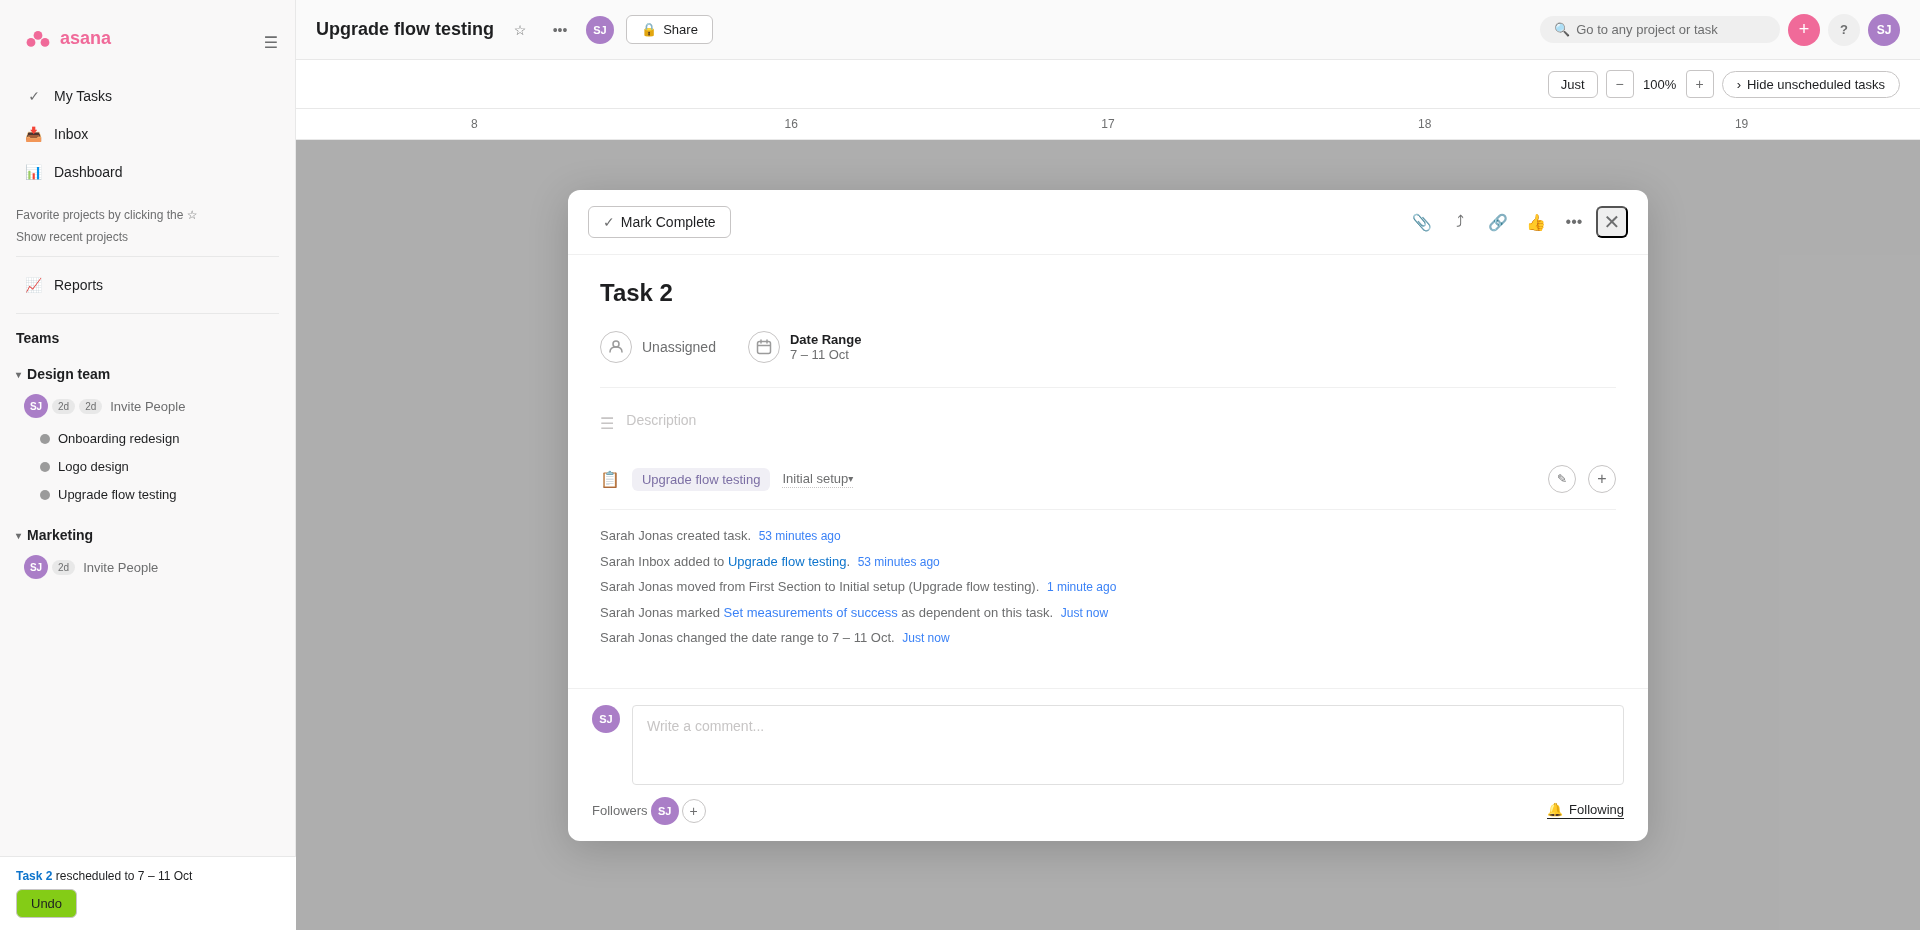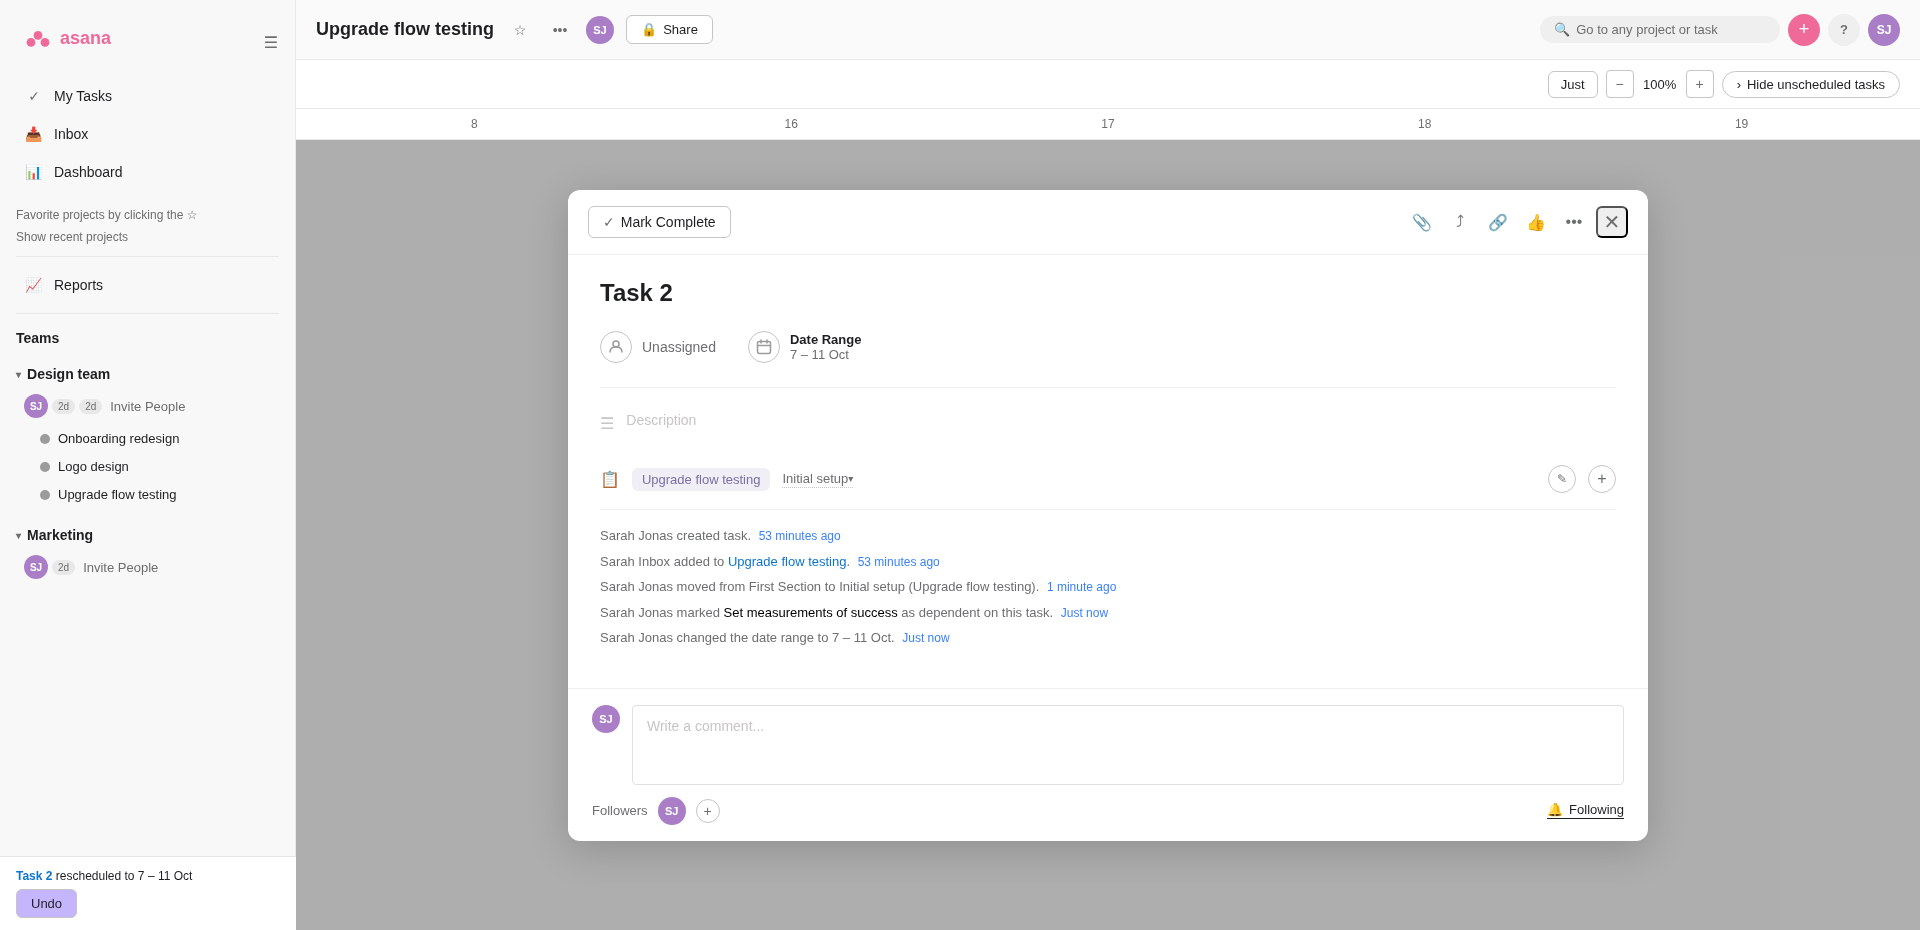--- a/index.html
+++ b/index.html
@@ -29,21 +29,21 @@
     .badge { font-size: 10px; color: #6d6e6f; background: #e8e8e8; border-radius: 10px; padding: 2px 6px; }
     .invite-people { font-size: 13px; color: #6d6e6f; cursor: pointer; padding: 0 4px; }
     .team-projects { padding: 2px 0; }
     .project-item { display: flex; align-items: center; gap: 8px; padding: 6px 16px 6px 32px; cursor: pointer; font-size: 13px; color: #1e1f21; border-radius: 6px; margin: 1px 8px; }
     .project-dot { width: 10px; height: 10px; border-radius: 50%; flex-shrink: 0; }
     .divider { height: 1px; background: #e8e8e8; margin: 8px 16px; }
 
     
     .notification-bar { position: absolute; bottom: 0; left: 0; width: 296px; background: #fff; border-top: 1px solid #e8e8e8; padding: 12px 16px; font-size: 12px; color: #1e1f21; }
     .notification-bar strong { color: #0d74cc; }
-    .undo-btn { display: inline-block; background: #c4b5fd; border: 1px solid #c7c5c5; border-radius: 6px; padding: 6px 14px; font-size: 13px; color: #1e1f21; cursor: pointer; margin-top: 6px; font-weight: 500; }
+    .undo-btn { display: inline-block; background: #84cc16; border: 1px solid #c7c5c5; border-radius: 6px; padding: 6px 14px; font-size: 13px; color: #1e1f21; cursor: pointer; margin-top: 6px; font-weight: 500; }
 
     
     .main { flex: 1; display: flex; flex-direction: column; background: #fafafa; }
 
     
     .topbar { height: 60px; background: #fafafa; border-bottom: 1px solid #e8e8e8; display: flex; align-items: center; padding: 0 20px; gap: 12px; }
     .project-title { font-size: 18px; font-weight: 700; color: #1e1f21; }
     .topbar-icon { width: 28px; height: 28px; display: flex; align-items: center; justify-content: center; cursor: pointer; color: #6d6e6f; font-size: 14px; border-radius: 6px; }
     .avatar-topbar { width: 28px; height: 28px; border-radius: 50%; background: #aa7ec7; display: flex; align-items: center; justify-content: center; font-size: 11px; font-weight: 600; color: white; cursor: pointer; }
     .share-btn { display: flex; align-items: center; gap: 6px; background: white; border: 1px solid #c7c5c5; border-radius: 6px; padding: 6px 14px; font-size: 13px; color: #1e1f21; cursor: pointer; font-weight: 500; }
@@ -99,21 +99,21 @@
     .add-btn-sm { width: 28px; height: 28px; border: 1.5px solid #c7c5c5; border-radius: 50%; display: flex; align-items: center; justify-content: center; cursor: pointer; color: #6d6e6f; font-size: 16px; }
 
     .activity-log { margin-bottom: 16px; }
     .activity-item { font-size: 13px; color: #6d6e6f; margin-bottom: 6px; line-height: 1.5; }
     .activity-item a { color: #0d74cc; text-decoration: none; }
     .activity-time { color: #3b82f6; font-size: 12px; margin-left: 4px; }
 
     .modal-footer { border-top: 1px solid #f0f0f0; padding: 16px 24px; flex-shrink: 0; }
     .comment-area { display: flex; align-items: flex-start; gap: 12px; }
     .comment-box { flex: 1; border: 1.5px solid #e0e0e0; border-radius: 4px; padding: 12px 14px; font-size: 14px; color: #c7c5c5; min-height: 80px; cursor: text; }
-    .footer-meta { display: flex; align-items: center; gap: 10px; margin-top: 12px; }
+    .footer-meta { display: flex; align-items: center; gap: 3px; margin-top: 12px; }
     .followers-label { font-size: 13px; color: #6d6e6f; }
     .follower-avatar { width: 28px; height: 28px; border-radius: 50%; display: flex; align-items: center; justify-content: center; font-size: 11px; font-weight: 600; color: white; cursor: pointer; }
     .add-follower-btn { width: 24px; height: 24px; border: 1.5px solid #c7c5c5; border-radius: 50%; display: flex; align-items: center; justify-content: center; cursor: pointer; color: #6d6e6f; font-size: 14px; }
     .following-btn { display: flex; align-items: center; gap: 6px; font-size: 13px; color: #1e1f21; margin-left: auto; cursor: pointer; border-bottom: 1px solid #1e1f21; padding-bottom: 1px; }
 
     
     .timeline-header { display: flex; padding: 0 20px; background: white; border-bottom: 1px solid #e8e8e8; }
     .timeline-num { flex: 1; text-align: center; font-size: 12px; color: #6d6e6f; padding: 8px 0; }
   </style>
 </head>
@@ -331,21 +331,21 @@
               <span>Sarah Inbox added to </span>
               <a style="color: rgb(13, 116, 204); text-decoration: none; cursor: pointer;">Upgrade flow testing</a>.
               <span class="activity-time">  53 minutes ago</span>
             </div>
             <div class="activity-item">
               <span>Sarah Jonas moved from First Section to Initial setup (Upgrade flow testing).</span>
               <span class="activity-time">  1 minute ago</span>
             </div>
             <div class="activity-item">
               <span>Sarah Jonas marked </span>
-              <a style="color: #000000; text-decoration: none; cursor: pointer;">Set measurements of success</a>
+              <a style="color: #3b82f6; text-decoration: none; cursor: pointer;">Set measurements of success</a>
               <span> as dependent on this task.</span>
               <span class="activity-time">  Just now</span>
             </div>
             <div class="activity-item">
               <span>Sarah Jonas changed the date range to 7 – 11 Oct.</span>
               <span class="activity-time">  Just now</span>
             </div>
           </div>
         </div>
 

